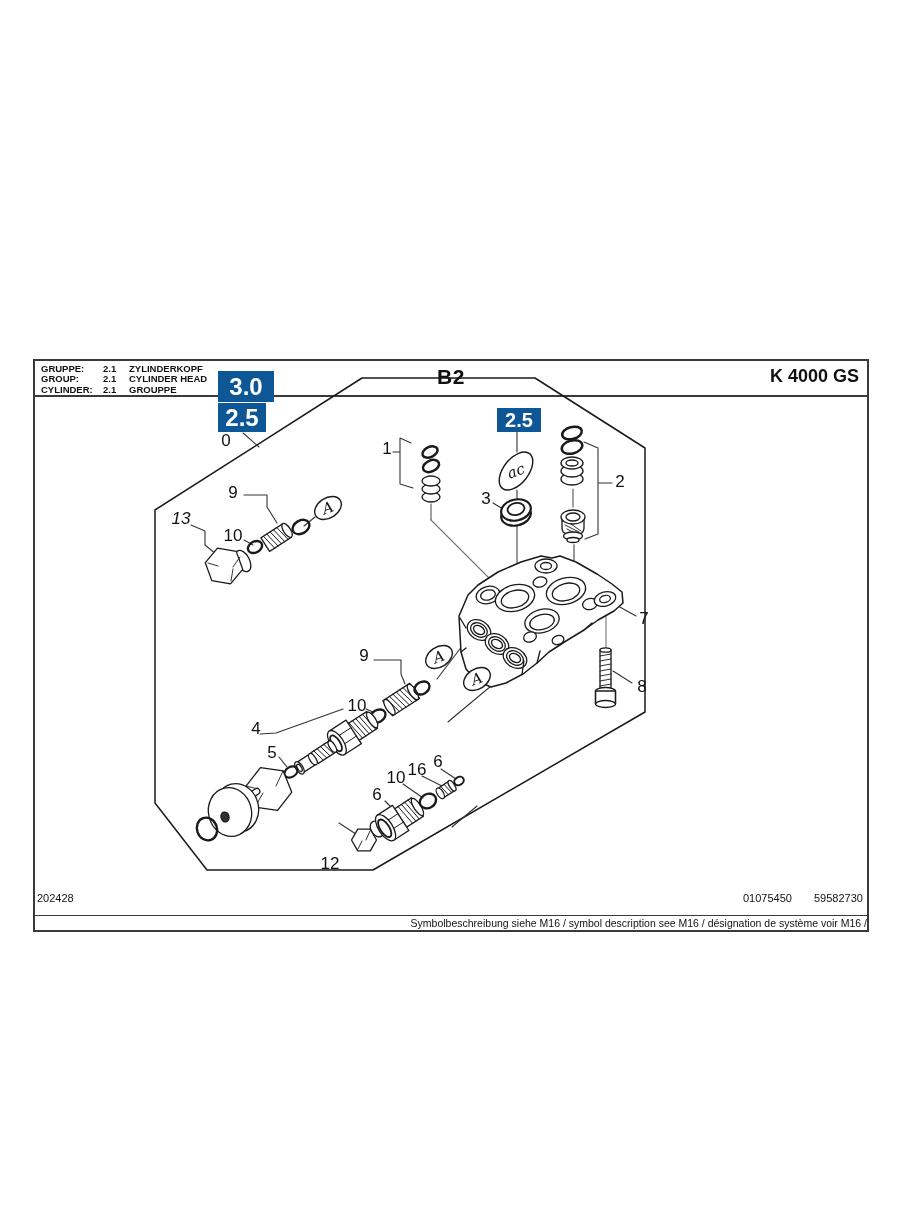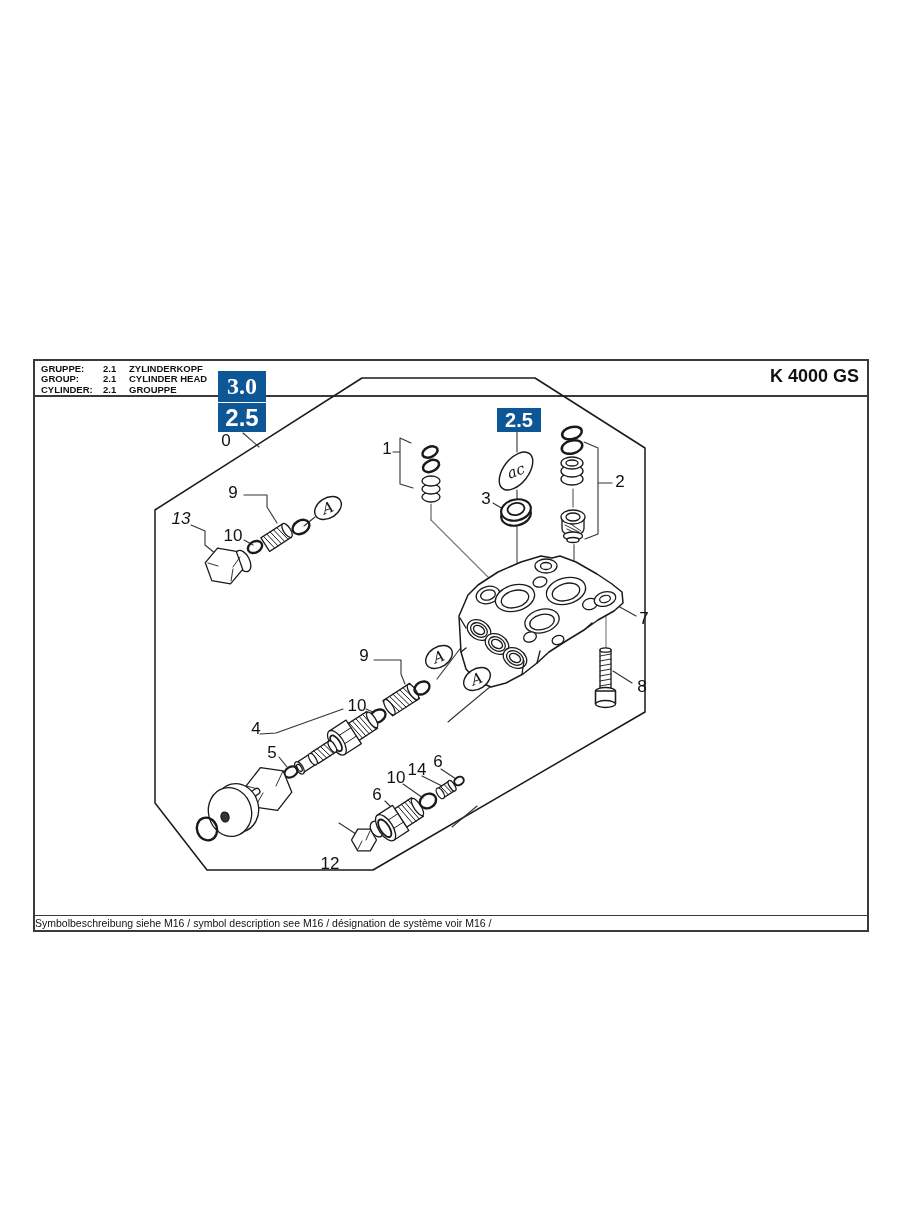--- a/index.html
+++ b/index.html
@@ -12,30 +12,30 @@
               border-bottom:2px solid #3a3a3a;box-sizing:border-box;}
   #header-groups{position:absolute;left:6px;top:3px;font-size:9.5px;font-weight:bold;line-height:10.3px;}
   .hrow{display:flex;}
   .hlabel{width:62px;}
   .hcode{width:26px;}
   #sheet-code{position:absolute;left:0;right:0;top:4px;text-align:center;
               font-size:21px;font-weight:bold;letter-spacing:.5px;}
   #model-name{position:absolute;right:8px;top:5px;font-size:18px;font-weight:bold;}
   #footer-row{position:absolute;left:0;bottom:0;width:100%;height:15px;
               border-top:1.5px solid #3a3a3a;box-sizing:border-box;
-              text-align:left;font-size:10.5px;line-height:14px;}
+              text-align:right;font-size:10.5px;line-height:14px;}
   #bottom-meta{position:absolute;left:33px;top:892px;width:836px;height:14px;font-size:11px;}
   #doc-number{position:absolute;left:4px;top:0;}
   #ref-left{position:absolute;left:710px;top:0;}
   #ref-right{position:absolute;left:781px;top:0;}
   
   svg{position:absolute;left:0;top:0;}
   .vbox{position:absolute;color:#fff;text-align:center;font-weight:bold;
         font-family:"Liberation Sans",sans-serif;}
-  #version-30{left:218px;top:371px;width:48px;height:31px;font-size:24px;line-height:31px;font-family:Liberation Serif, serif;}
+  #version-30{left:218px;top:371px;width:56px;height:31px;font-size:24px;line-height:31px;}
   #version-25-stacked{left:218px;top:403px;width:48px;height:29px;font-size:24px;line-height:29px;}
   #version-25-mid{left:497px;top:408px;width:44px;height:24px;font-size:20px;line-height:24px;}
   .callout{position:absolute;transform:translate(-50%,-50%);font-size:17px;color:#111;
            background:transparent;white-space:nowrap;}
   .zone-label{position:absolute;transform:translate(-50%,-50%) rotate(-20deg);
               font-family:"DejaVu Serif",serif;font-style:italic;font-size:15px;color:#111;}
 </style>
 </head>
 <body>
 
@@ -53,25 +53,31 @@
           <span class="hlabel">GROUP:</span>
           <span class="hcode">2.1</span>
           <span class="htext">CYLINDER HEAD</span>
         </div>
         <div class="hrow">
           <span class="hlabel">CYLINDER:</span>
           <span class="hcode">2.1</span>
           <span class="htext">GROUPPE</span>
         </div>
       </div>
+      <div id="sheet-code">B2</div>
       <div id="model-name">K 4000 GS</div>
     </div>
     <div id="footer-row">Symbolbeschreibung siehe M16 / symbol description see M16 / désignation de système voir M16 /</div>
   </div>
 
+  <div id="bottom-meta">
+    <span id="doc-number">202428</span>
+    <span id="ref-left">01075450</span>
+    <span id="ref-right">59582730</span>
+  </div>
 
   <svg width="906" height="1208" viewBox="0 0 906 1208">
     <g fill="none" stroke="#1a1a1a" stroke-width="1.3" stroke-linecap="round" stroke-linejoin="round">
 
       <g>
         <path d="M362,378 L535,378 L645,448 L645,712 L373,870 L207,870 L155,803 L155,510 Z" stroke-width="1.5"></path>
       </g>
 
       <g stroke="#333" stroke-width="1.1">
         <path d="M243,433 L259,447"></path>
@@ -308,21 +314,21 @@
       <div class="callout" style="left: 644px; top: 619px;">7</div>
       <div class="callout" style="left: 642px; top: 687px;">8</div>
       <div class="callout" style="left: 233px; top: 493px;">9</div>
       <div class="callout" style="left: 364px; top: 656px;">9</div>
       <div class="callout" style="left: 233px; top: 536px;">10</div>
       <div class="callout" style="left: 357px; top: 706px;">10</div>
       <div class="callout" style="left: 396px; top: 778px;">10</div>
       <div class="callout" style="left: 377px; top: 795px;">6</div>
       <div class="callout" style="left: 330px; top: 864px;">12</div>
       <div class="callout" style="left: 181px; top: 519px; font-style: italic;">13</div>
-      <div class="callout" style="left: 417px; top: 770px;">14</div>
+      <div class="callout" style="left: 417px; top: 770px;">16</div>
     </div>
   <div id="zone-label-layer">
       <div class="zone-label" style="left: 328px; top: 508px;">A</div>
       <div class="zone-label" style="left: 439px; top: 657px;">A</div>
       <div class="zone-label" style="left: 477px; top: 679px;">A</div>
       <div class="zone-label" style="left: 516px; top: 471px;">ac</div>
     </div>
 
 </div>
 

